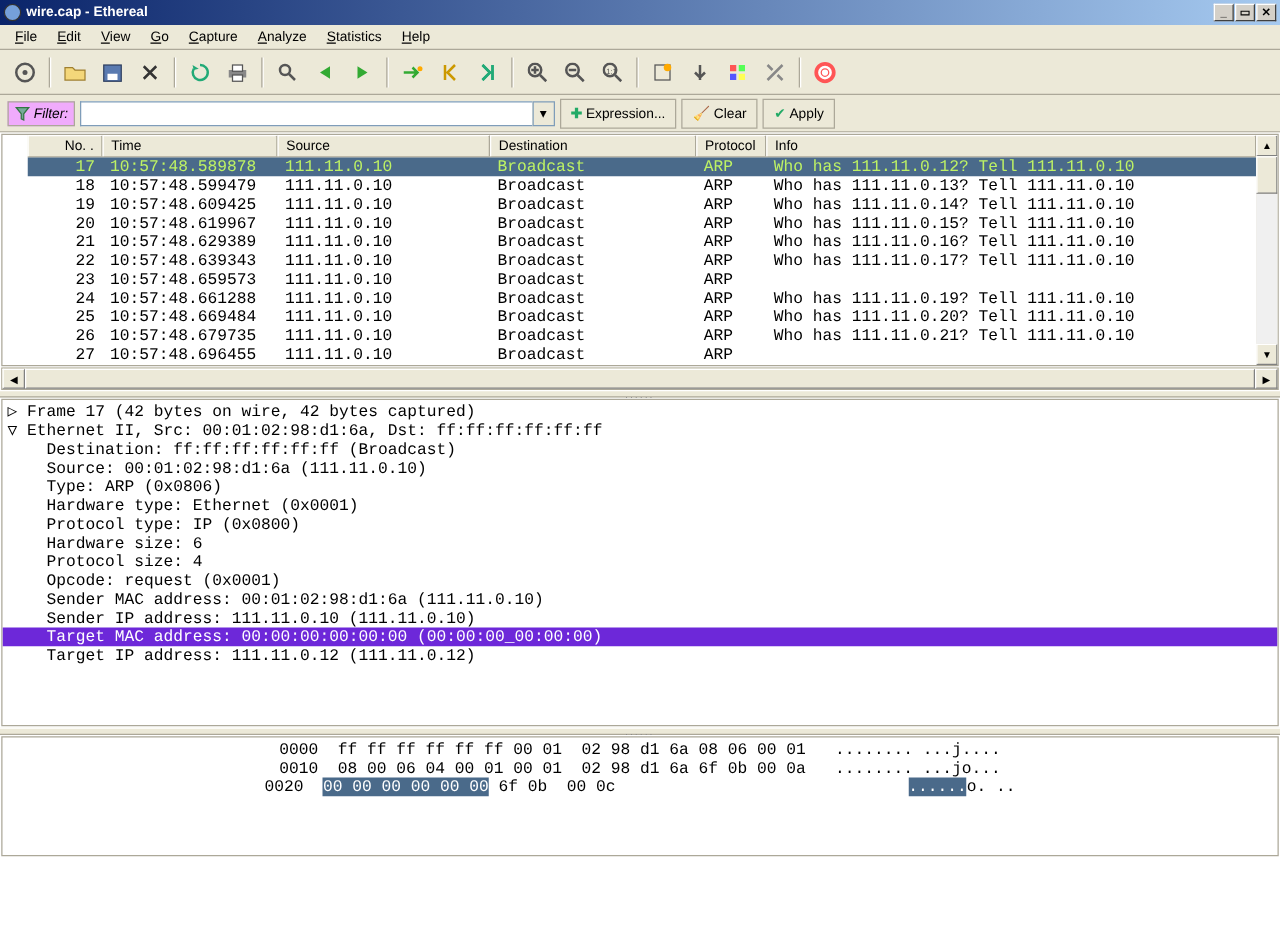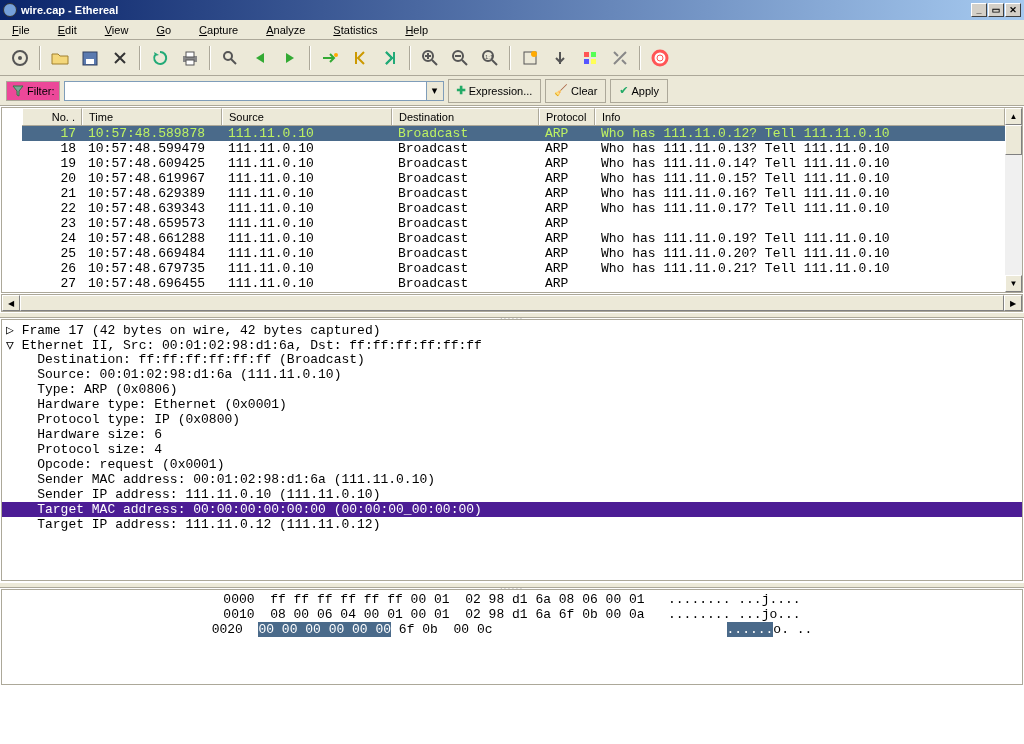--- a/index.html
+++ b/index.html
@@ -2,54 +2,54 @@
 <html><head>
 <meta charset="utf-8">
 <style>
 * { box-sizing: border-box; margin: 0; padding: 0; }
 body { font-family: Tahoma, sans-serif; font-size: 11px; background: #ece9d8; width: 1024px; height: 744px; overflow: hidden; }
 .titlebar { background: linear-gradient(to right, #0a246a, #a6caf0); color: white; height: 20px; display: flex; align-items: center; padding: 0 3px; font-size: 11px; }
 .titlebar-icon { width: 14px; height: 14px; background: #75a0da; border-radius: 50%; margin-right: 4px; border: 1px solid #333; }
 .titlebar-text { flex: 1; font-weight: bold; }
 .win-btns { display: flex; gap: 1px; }
 .win-btn { width: 16px; height: 14px; background: #d4d0c8; border: 1px solid #fff; border-right-color: #404040; border-bottom-color: #404040; font-size: 9px; display: flex; align-items: center; justify-content: center; color: #000; font-weight: bold; }
-.menubar { height: 20px; background: #ece9d8; display: flex; align-items: center; padding: 0 4px; border-bottom: 1px solid #aca899; gap: 12px; }
+.menubar { height: 20px; background: #ece9d8; display: flex; align-items: center; padding: 0 4px; border-bottom: 1px solid #aca899; }
 .menu-item { padding: 2px 8px; cursor: default; }
 .menu-item u { text-decoration: underline; }
 .toolbar { height: 36px; background: #ece9d8; display: flex; align-items: center; padding: 2px 6px; gap: 2px; border-bottom: 1px solid #aca899; }
 .tb-btn { width: 28px; height: 28px; display: flex; align-items: center; justify-content: center; border: 1px solid transparent; }
 .tb-sep { width: 2px; height: 24px; border-left: 1px solid #aca899; border-right: 1px solid #fff; margin: 0 3px; }
 .filter-bar { height: 30px; background: #ece9d8; display: flex; align-items: center; padding: 2px 6px; gap: 4px; border-bottom: 1px solid #aca899; }
-.filter-label { display: flex; align-items: center; padding: 2px 4px; border: 1px solid #aca899; background: #ec4899; }
+.filter-label { display: flex; align-items: center; padding: 2px 4px; border: 1px solid #aca899; background: #f0abfc; font-style: italic; }
 .filter-input-wrap { flex: 0 0 380px; display: flex; }
 .filter-input { flex: 1; height: 20px; border: 1px solid #7f9db9; border-right: none; background: white; padding: 0 3px; }
 .filter-drop { width: 18px; height: 20px; border: 1px solid #7f9db9; background: #ece9d8; display:flex; align-items:center; justify-content:center; }
 .filter-btn { height: 24px; padding: 0 8px; border: 1px solid #aca899; background: #ece9d8; display: flex; align-items: center; gap: 3px; font-size: 11px; }
 .panes { height: 668px; display: flex; flex-direction: column; background: white; }
 .packet-list { height: 186px; border: 1px solid #aca899; margin: 1px; background: white; position: relative; overflow: hidden; display:flex;padding-left:20px; }
 .packet-list-inner{ flex:1; overflow:hidden;}
 .col-headers { display: flex; background: #ece9d8; height: 18px; border-bottom: 1px solid #aca899; font-size: 11px; }
 .col-h { border-right: 1px solid #aca899; padding: 2px 6px; overflow: hidden; white-space: nowrap; border-top:1px solid #fff; border-left:1px solid #fff;}
 .rows { font-family: 'Courier New', monospace; font-size: 13px; }
 .row { display: flex; height: 15px; white-space: nowrap; }
 .row.selected { background: #4a6a8a; color: #bef264; }
 .cell { padding: 0 6px; overflow: hidden; }
 .c-no { width: 60px; text-align: right; }
 .c-time { width: 140px; }
 .c-src { width: 170px; }
-.c-dst { width: 147px; }
+.c-dst { width: 165px; }
 .c-proto { width: 56px; }
 .c-info { flex: 1; }
 .hscroll { height: 18px; background: #ece9d8; display: flex; border: 1px solid #aca899; margin: 0 1px; }
 .hscroll-btn { width: 18px; background: #ece9d8; border: 1px solid #fff; border-right-color:#808080; border-bottom-color:#808080; display:flex;align-items:center;justify-content:center;font-size:8px;}
 .hscroll-track { flex: 1; background: #efefef; position:relative; }
 .hscroll-thumb { position:absolute; left:0; top:0; height:100%; width:100%; background:#ece9d8; border:1px solid #fff; border-right-color:#808080; border-bottom-color:#808080;}
 .detail-pane { height: 262px; border: 1px solid #aca899; margin: 1px; background: white; overflow: hidden; font-family: 'Courier New', monospace; font-size: 13px; padding: 2px 0; }
 .detail-line { white-space: pre; padding: 0 4px; height: 15px; }
-.detail-line.selected { background: #4c1d95; color: white; font-family: Liberation Mono, monospace; }
+.detail-line.selected { background: #6d28d9; color: white; font-family: Liberation Mono, monospace; }
 .hex-pane { height: 96px; border: 1px solid #aca899; margin: 1px; background: white; font-family: 'Courier New', monospace; font-size: 13px; padding: 2px; overflow:hidden;text-align:center; }
 .hex-line { white-space: pre; height: 15px; }
 .hex-sel { background: #4a6a8a; color: white; }
 .vscroll { width: 17px; background: #ece9d8; display: flex; flex-direction: column; }
 .vscroll-btn { height: 17px; background: #ece9d8; border: 1px solid #fff; border-right-color:#808080; border-bottom-color:#808080; font-size:8px; display:flex;align-items:center;justify-content:center;}
 .vscroll-track { flex:1; background: #f0f0f0; position:relative;}
 .vscroll-thumb { position:absolute; top:0; left:0; width:100%; height:30px; background:#ece9d8; border:1px solid #fff; border-right-color:#808080; border-bottom-color:#808080;}
 .grip { height: 6px; background: #ece9d8; border-top:1px solid #fff; border-bottom: 1px solid #aca899; text-align:center; font-size:7px; letter-spacing:2px; color:#888;}
 svg { display: block; }
 </style>

